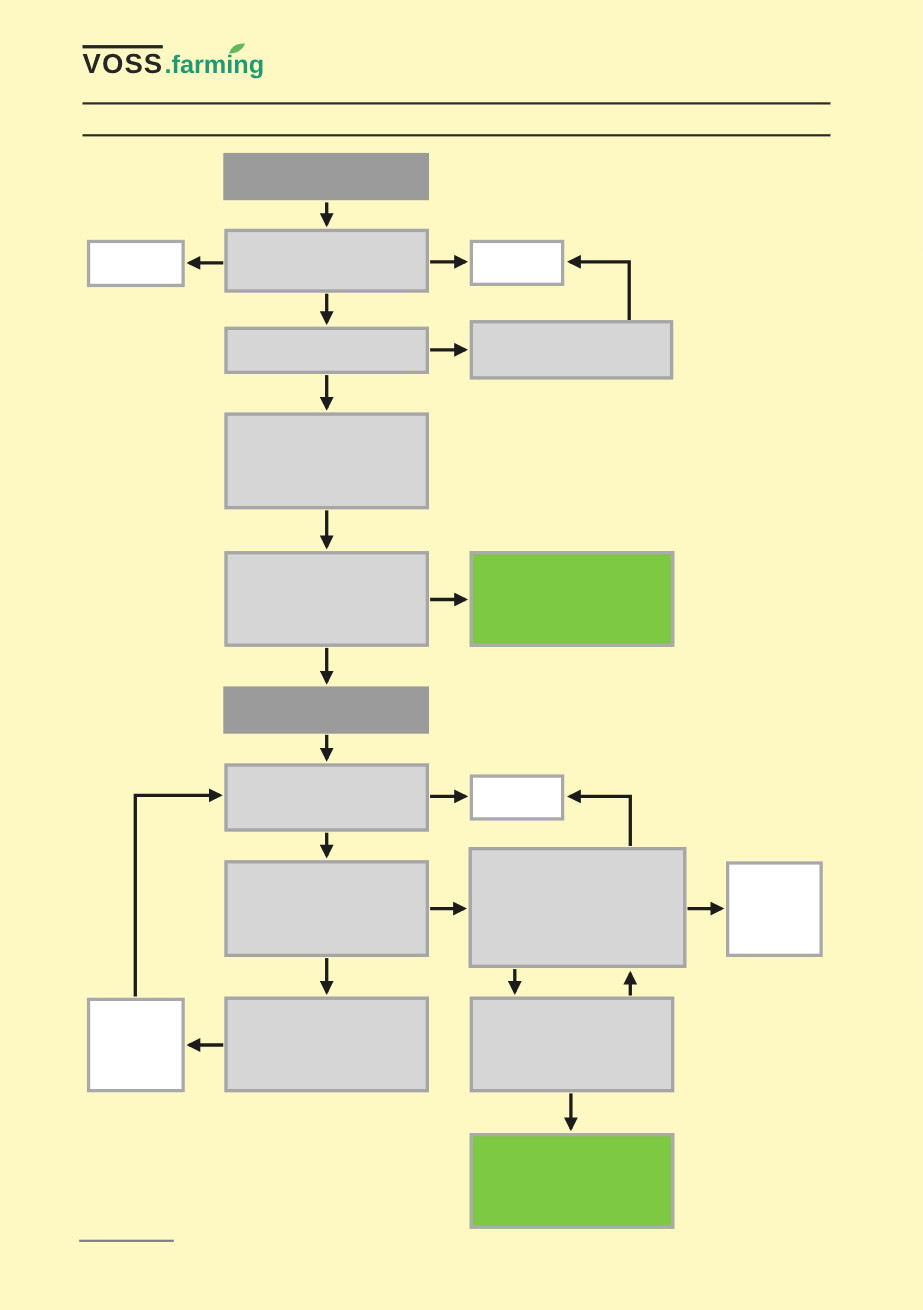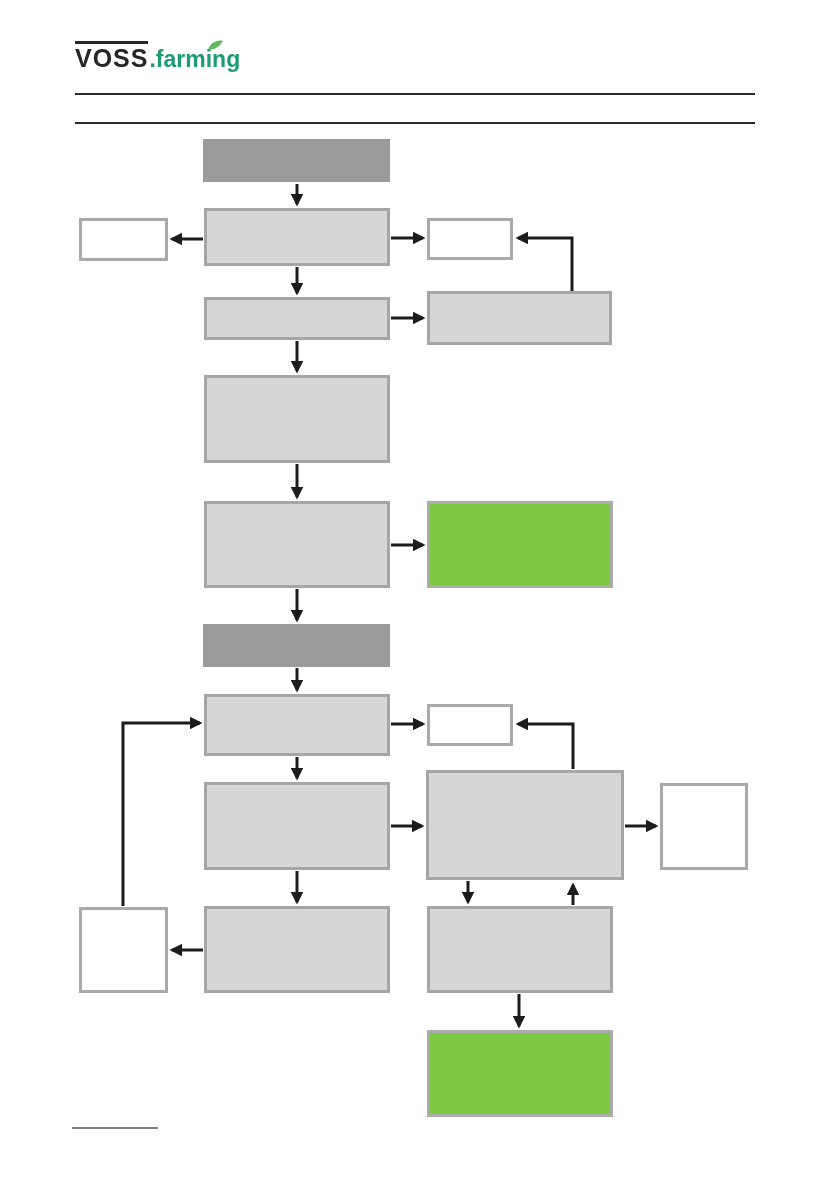--- a/index.html
+++ b/index.html
@@ -15,21 +15,21 @@
     --success-fill:#7dc944;
     --success-border:#ababab;
     --arrow:#1c1c1c;
     --footnote-rule:#7e7e7e;
   }
   html,body{margin:0;padding:0;background:#e8e8e8;}
   .page{
     position:relative;
     width:839px;height:1191px;
     margin:0 auto;
-    background:#ffffff;
+    background:#fef9c3;
     font-family:"Liberation Sans", sans-serif;
     overflow:hidden;
   }
   
   .logo{position:absolute;left:75px;top:41px;white-space:nowrap;}
   .logo .voss{
     display:inline-block;
     font-size:25px;font-weight:700;letter-spacing:1px;line-height:1.05;
     color:var(--logo-dark);
     border-top:3.5px solid var(--logo-dark);

